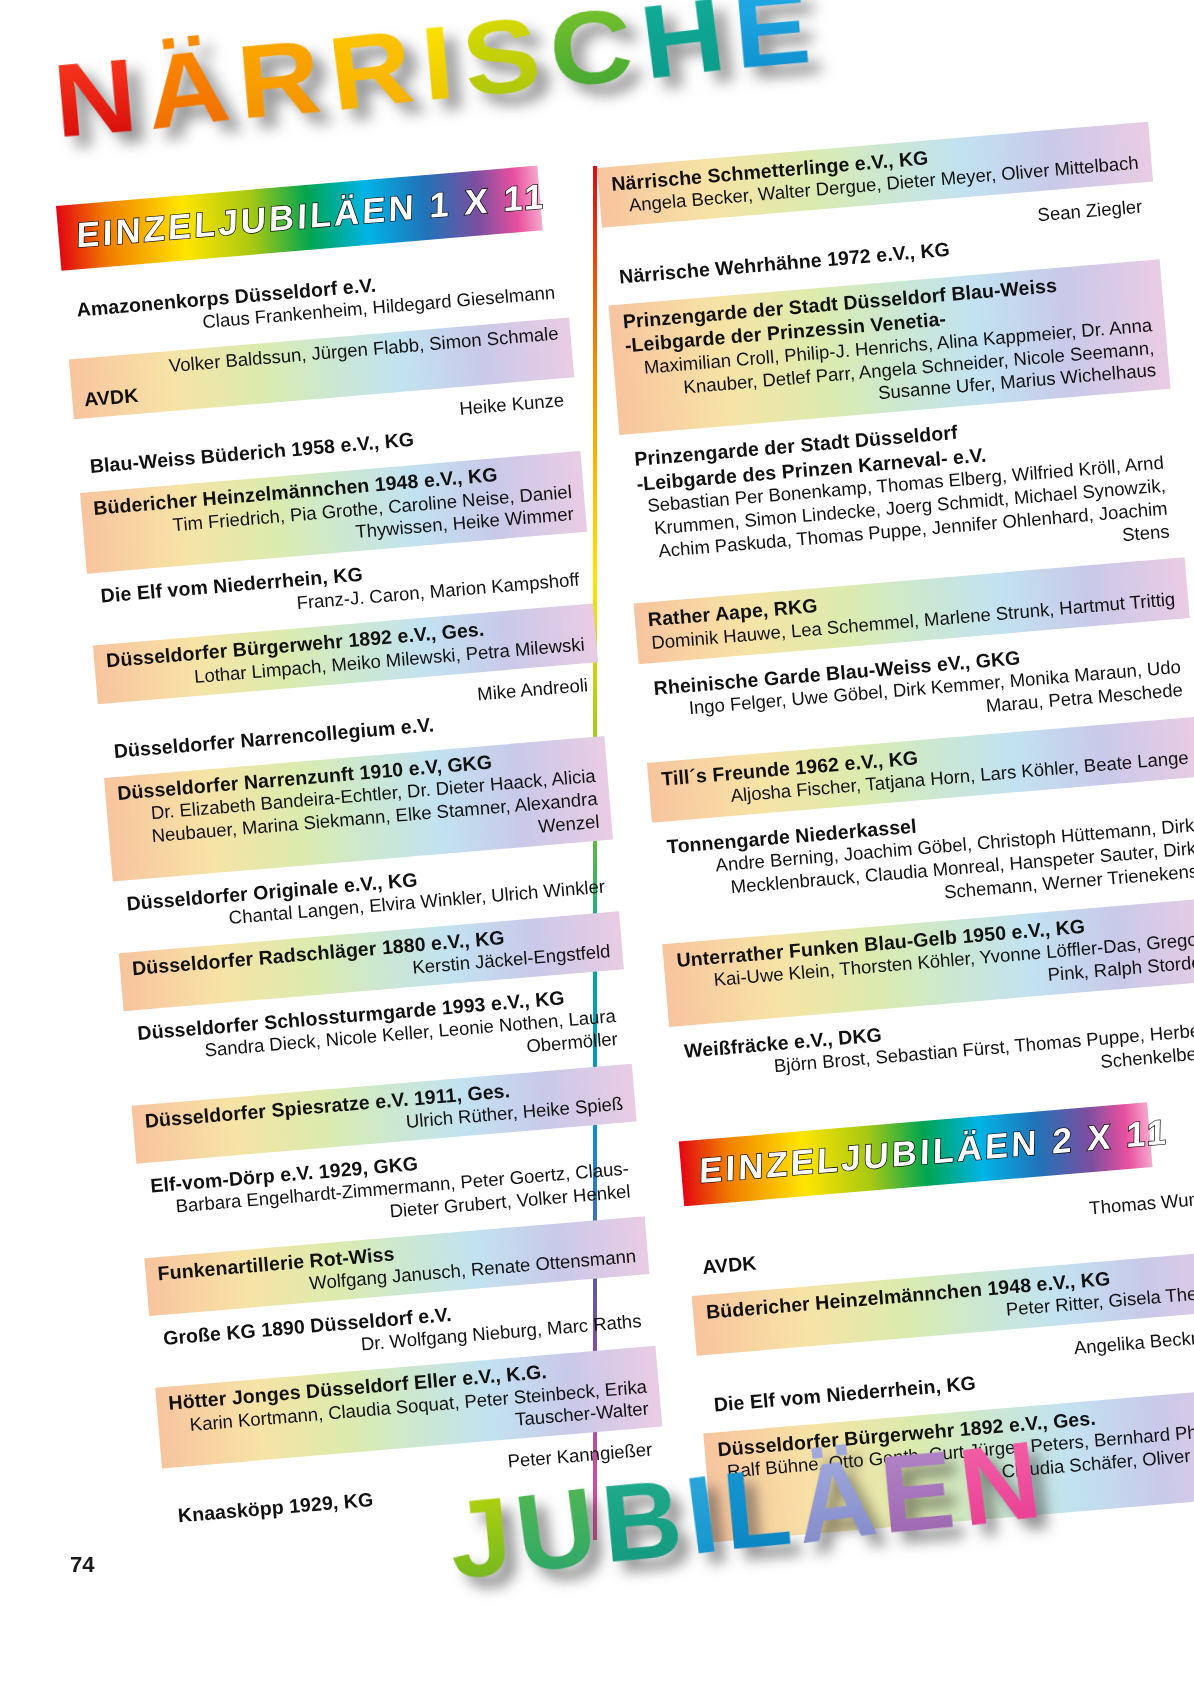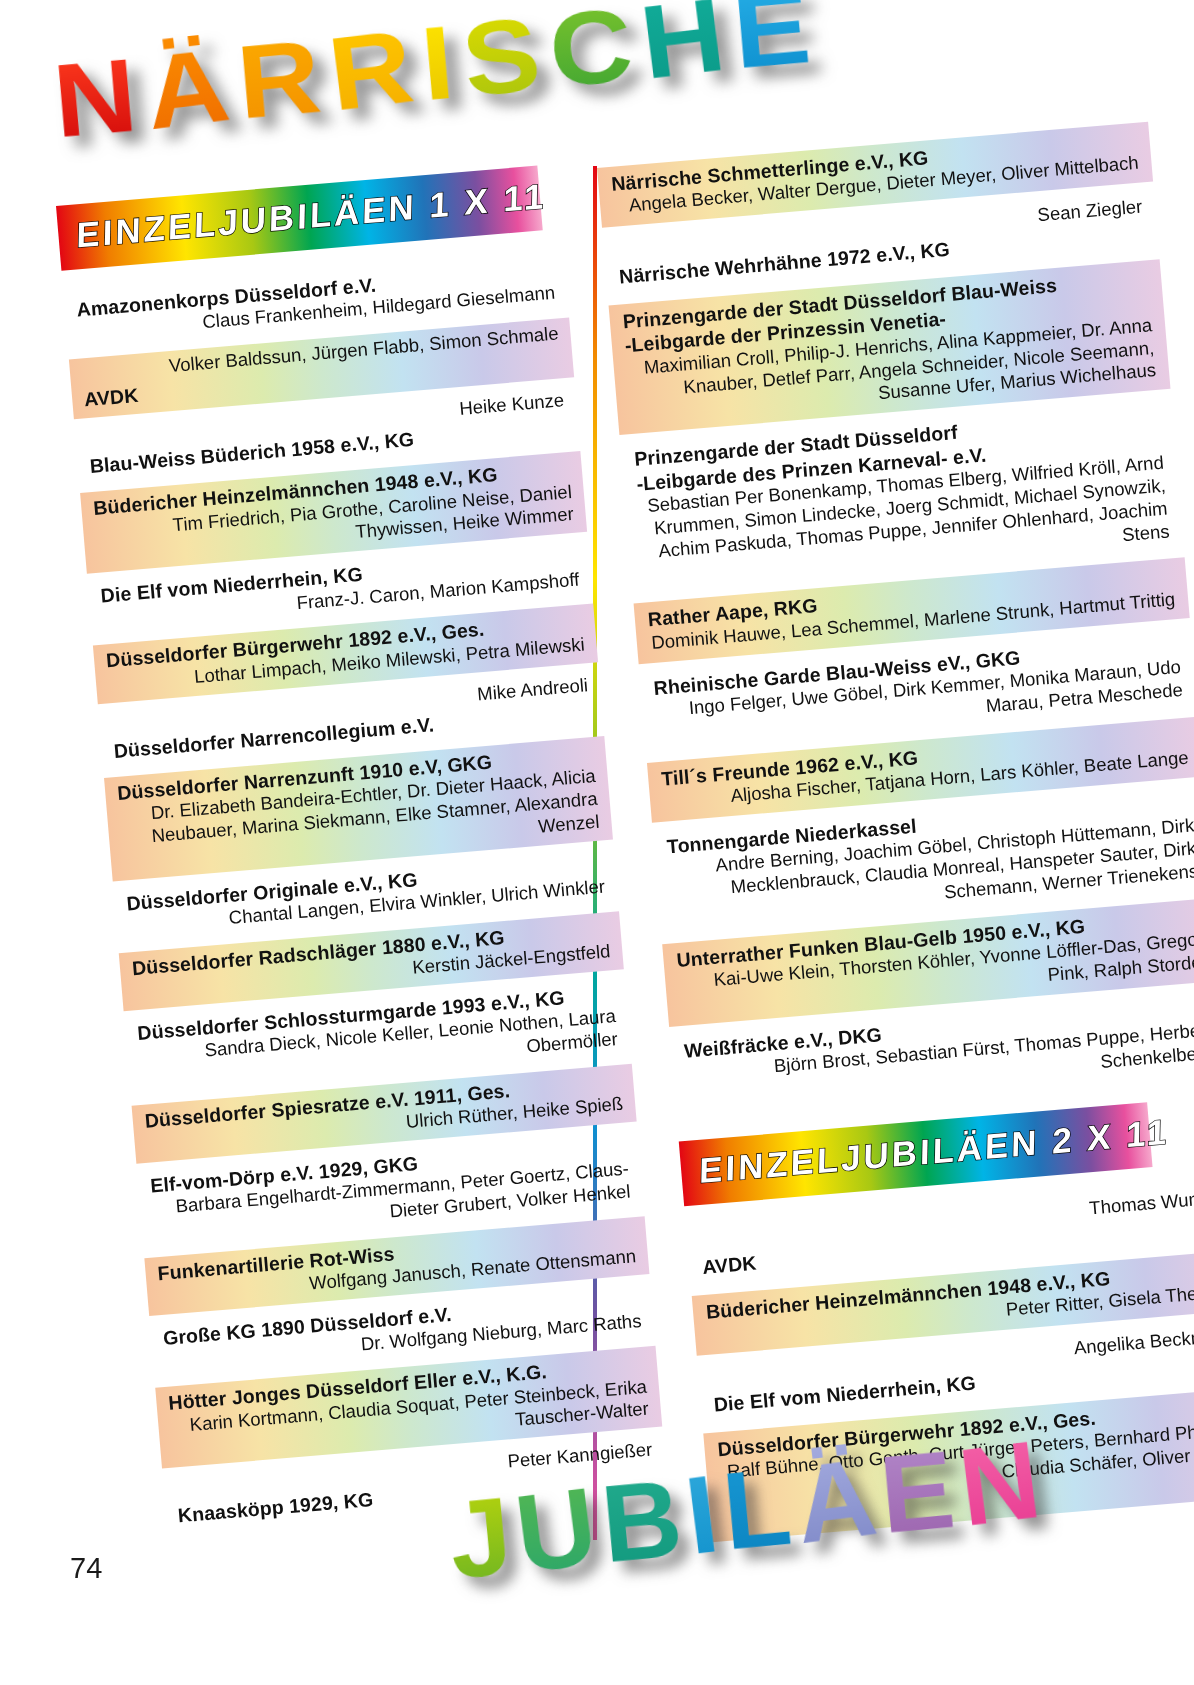--- a/index.html
+++ b/index.html
@@ -56,21 +56,21 @@
     transform:skewX(-6deg);-webkit-text-stroke:1.4px #000;paint-order:stroke fill;
   }
 
   
   #divider{
     position:absolute;left:593px;top:166px;width:4px;height:1374px;
     background:linear-gradient(180deg,#e30613 0%,#f28c00 14%,#ffe500 30%,#7fbe26 46%,
       #00a79b 58%,#0f8fd0 70%,#6a53a2 83%,#ec4fa0 100%);
   }
 
-  #page-number{position:absolute;left:70px;top:1552px;font-size:29px;color:#1a1a1a;}
+  #page-number{position:absolute;left:70px;top:1552px;font-size:22px;color:#1a1a1a;font-weight:bold;}
 </style>
 </head>
 <body>
 
 <div class="page">
 
   <div id="title-top" class="big-title"><span class="big-letter" style="--c1: #ff3b1e; --c2: #d20a0a;">N</span><span class="big-letter" style="--c1: #fb8c00; --c2: #ef6c00;">Ä</span><span class="big-letter" style="--c1: #fcab00; --c2: #f39100;">R</span><span class="big-letter" style="--c1: #ffc800; --c2: #f5ae00;">R</span><span class="big-letter" style="--c1: #ffe600; --c2: #e8c400;">I</span><span class="big-letter" style="--c1: #dedc00; --c2: #a8c40e;">S</span><span class="big-letter" style="--c1: #7cc42c; --c2: #3fa533;">C</span><span class="big-letter" style="--c1: #12ad9a; --c2: #0b9a88;">H</span><span class="big-letter" style="--c1: #26aee6; --c2: #0d8fce;">E</span></div>
 
   <div id="divider"></div>
 

